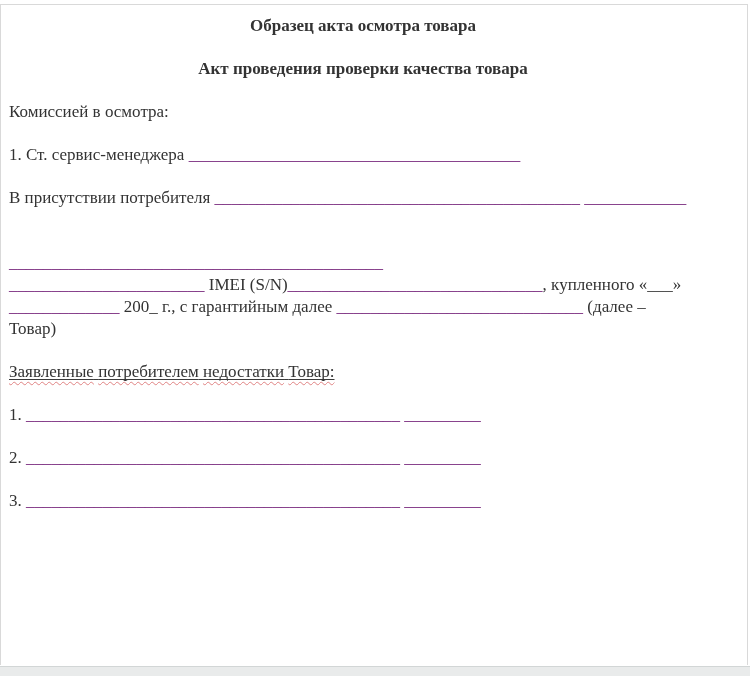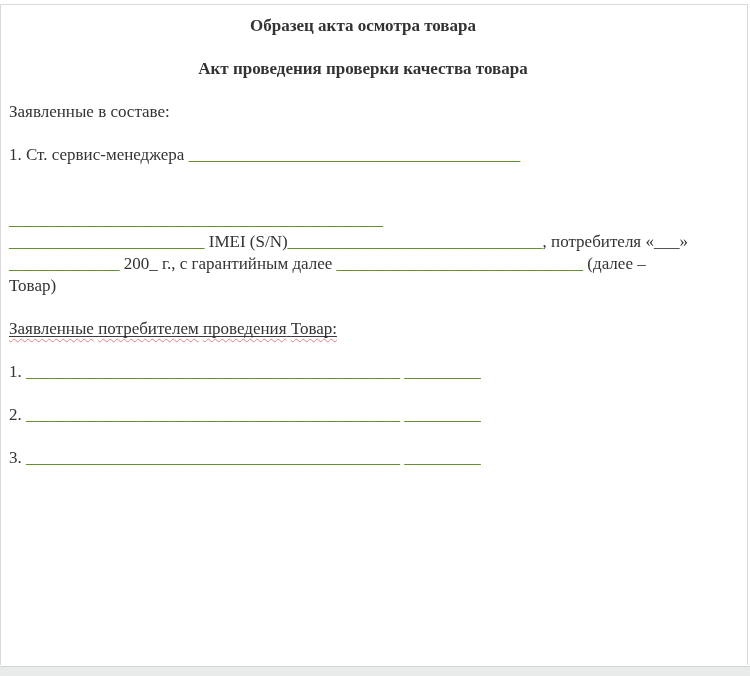--- a/index.html
+++ b/index.html
@@ -9,21 +9,21 @@
   }
   .page{
     position:absolute;top:4px;left:0;width:748px;height:661px;box-sizing:border-box;
     background:#ffffff;border:1px solid #d9d9d9;border-bottom:none;
     padding:10px 30px 0 8px;overflow:hidden;
     color:#333333;font-size:17px;
   }
   .para{margin:0 0 21px 0;line-height:22px;white-space:nowrap;}
   .center{text-align:center;}
   .bold{font-weight:bold;}
-  .bl{color:#4d7c0f;letter-spacing:0;}
+  .bl{color:#701a75;letter-spacing:0;}
   .u{
     text-decoration:underline;
     text-decoration-color:#3a3a3a;
     text-underline-offset:2px;
     text-decoration-thickness:1px;
   }
   .sp{
     text-decoration:underline wavy #e08383;
     text-decoration-thickness:1px;
     text-underline-offset:4px;
@@ -37,33 +37,34 @@
 </head>
 <body>
 
 <div class="page">
 
   <p class="para center bold">Образец акта осмотра товара</p>
 
   <p class="para center bold">Акт проведения проверки качества товара</p>
 
 
-  <p class="para">Заявленные в составе:</p>
+  <p class="para">Комиссией в осмотра:</p>
 
   <p class="para"><span>1. Ст. сервис-менеджера </span><span class="bl">_______________________________________</span></p>
 
 
+  <p class="para"><span>В присутствии потребителя </span><span class="bl">___________________________________________</span> <span class="bl">____________</span></p>
 
   <p class="para"><br>
 <span class="bl">____________________________________________</span><br>
-<span class="bl">_______________________</span><span> IMEI (S/N)</span><span class="bl">______________________________</span><span>, потребителя «___»</span><br>
+<span class="bl">_______________________</span><span> IMEI (S/N)</span><span class="bl">______________________________</span><span>, купленного «___»</span><br>
 <span class="bl">_____________</span><span> 200_ г., с гарантийным далее </span><span class="bl">_____________________________</span><span> (далее –</span><br>
 <span>Товар)</span></p>
 
-  <p class="para"><span class="u"><span class="sp">Заявленные</span> <span class="sp">потребителем</span> <span class="sp">проведения</span> <span class="sp">Товар:</span></span></p>
+  <p class="para"><span class="u"><span class="sp">Заявленные</span> <span class="sp">потребителем</span> <span class="sp">недостатки</span> <span class="sp">Товар:</span></span></p>
 
   <p class="para"><span>1. </span><span class="bl">____________________________________________</span> <span class="bl">_________</span></p>
 
   <p class="para"><span>2. </span><span class="bl">____________________________________________</span> <span class="bl">_________</span></p>
 
   <p class="para"><span>3. </span><span class="bl">____________________________________________</span> <span class="bl">_________</span></p>
 
 
 </div>
 

